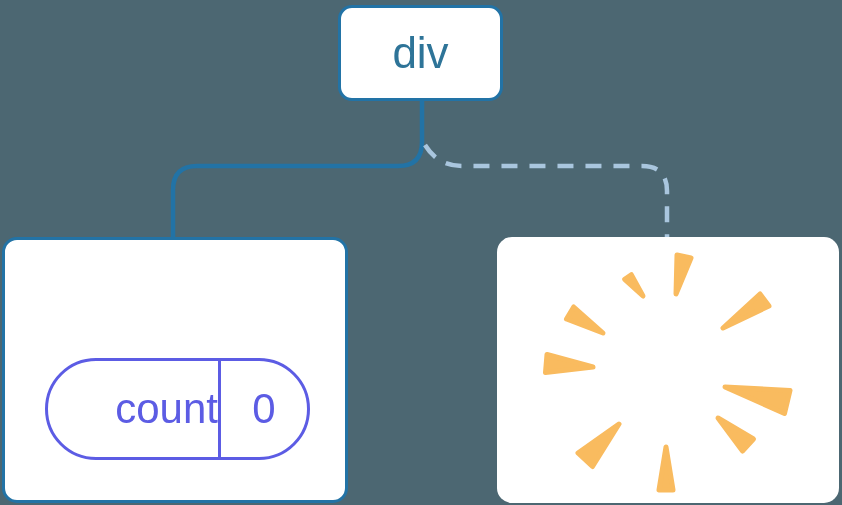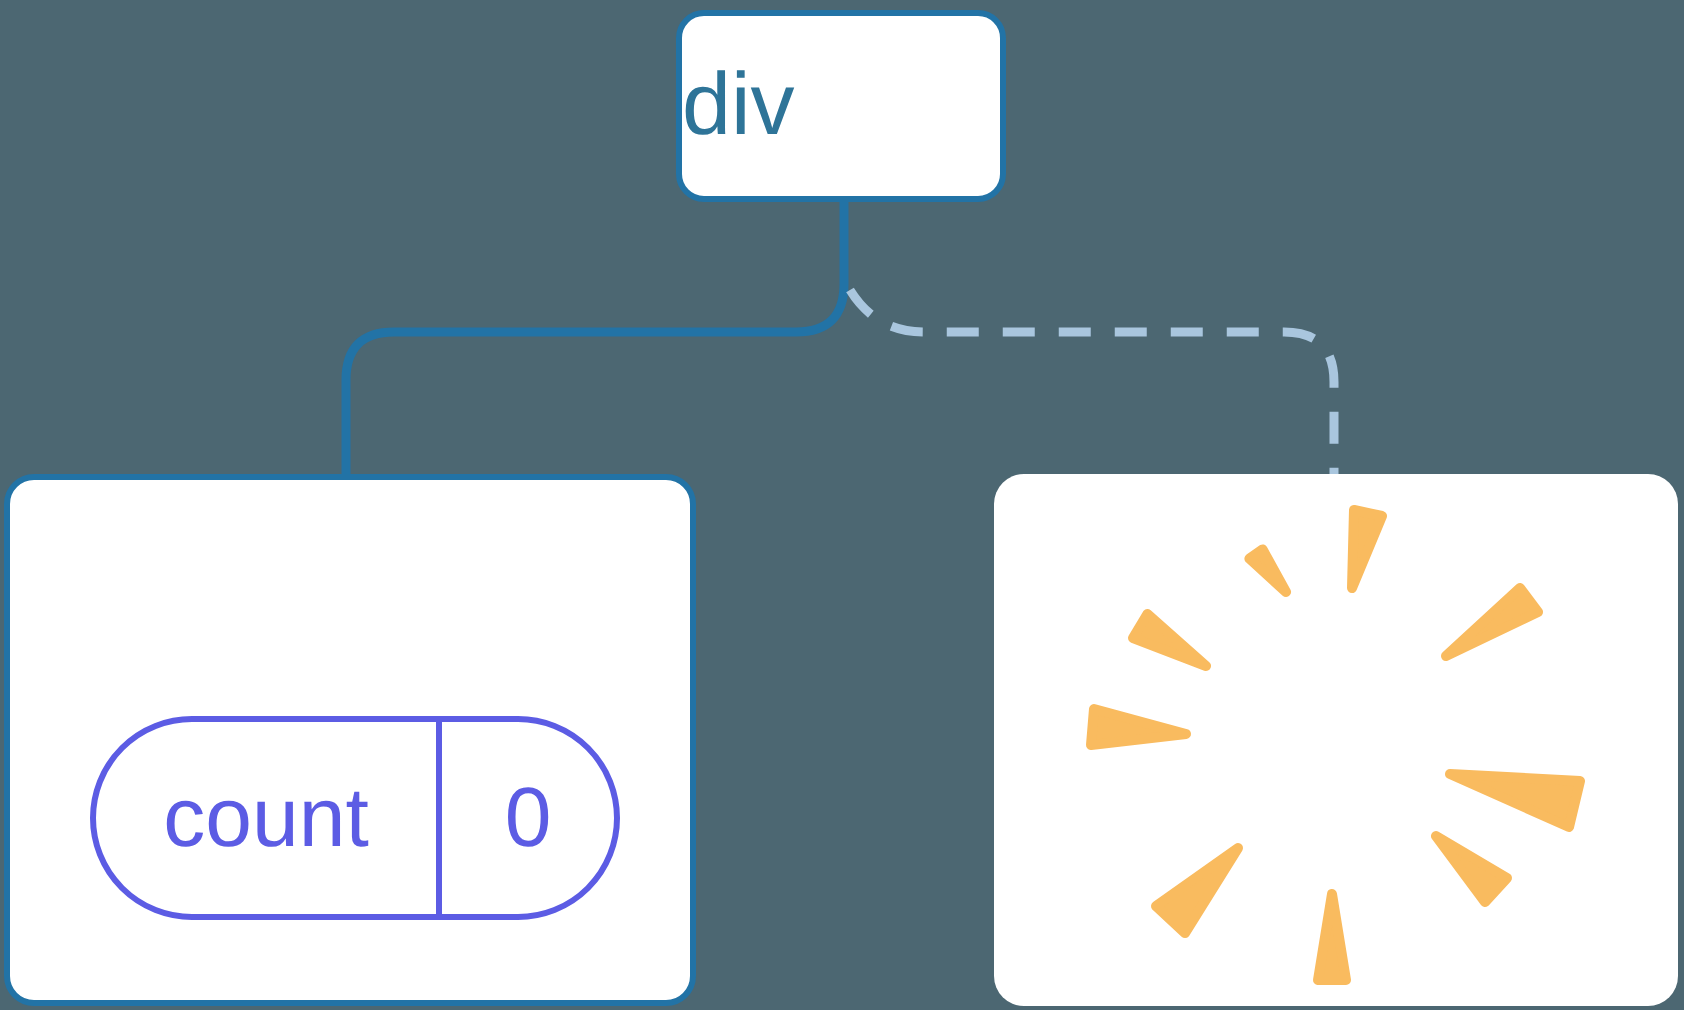--- a/index.html
+++ b/index.html
@@ -40,20 +40,21 @@
   }
   .root-node {
     position: absolute;
     left: 338px; top: 5px;
     width: 165px; height: 96px;
     background: var(--card-bg);
     border: 3px solid var(--node-border);
     border-radius: 14px;
     display: flex;
     align-items: center;
+    justify-content: center;
     z-index: 2;
   }
   .root-node-label {
     color: var(--text-blue);
     font-size: 44px;
     font-weight: 500;
     line-height: 1;
   }
   .card {
     position: absolute;
@@ -90,21 +91,21 @@
     border: 3px solid var(--pill-purple);
     border-radius: 51px;
     display: flex;
     align-items: stretch;
     overflow: hidden;
   }
   .state-key-cell {
     width: 173px;
     display: flex;
     align-items: center;
-    justify-content: center;
+    justify-content: flex-end;
     border-right: 3px solid var(--pill-purple);
   }
   .state-value-cell {
     flex: 1;
     display: flex;
     align-items: center;
     justify-content: center;
   }
   .state-text {
     color: var(--pill-purple);

